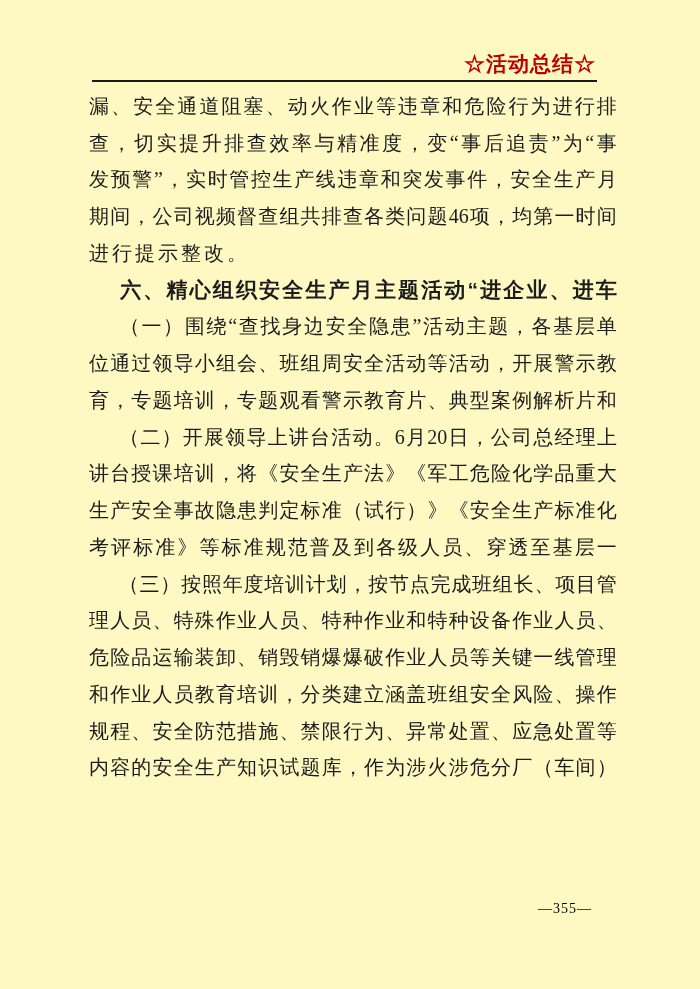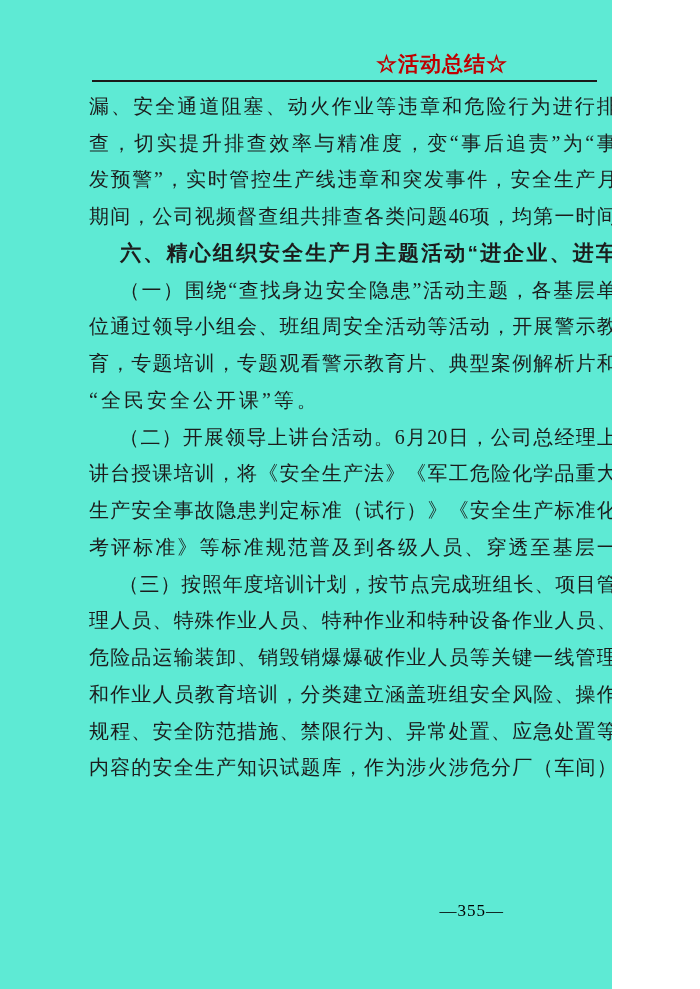--- a/index.html
+++ b/index.html
@@ -2,26 +2,25 @@
 <html><head>
 <meta charset="utf-8">
 <style>
   html, body {
     margin: 0;
     padding: 0;
     background: #ffffff;
   }
   .page {
     position: relative;
-    width: 580px;
+    width: 700px;
     height: 989px;
-    background: #5eead4;
+    background: #fef9c3;
     overflow: hidden;
     font-family: "Liberation Serif", serif;
-    padding-left: 32px;
   }
   .header-title {
     position: absolute;
     top: 50px;
     right: 104px;
     font-family: "Liberation Sans", sans-serif;
     font-weight: 700;
     font-size: 21px;
     letter-spacing: 1px;
     white-space: nowrap;
@@ -57,21 +56,21 @@
     font-weight: 700;
     font-size: 21px;
   }
   .line.last .plain { letter-spacing: 3px; }
   .indent-spacer { flex: 0 0 29px; width: 29px; }
   .page-number {
     position: absolute;
     top: 901px;
     right: 108px;
     font-family: "Liberation Serif", serif;
-    font-size: 17px;
+    font-size: 14px;
     letter-spacing: 1px;
   }
 </style>
 </head>
 <body>
 
 <div class="page">
   <div class="header-title" style="color: rgb(192, 0, 0);">☆活动总结☆</div>
   <div class="header-rule"></div>
   <div class="doc-body" id="body-lines" style="color: rgb(28, 28, 28);">
@@ -175,20 +174,23 @@
         <span>题</span>
         <span>46</span>
         <span>项</span>
         <span>，</span>
         <span>均</span>
         <span>第</span>
         <span>一</span>
         <span>时</span>
         <span>间</span>
       </div>
+      <div class="line body-style last">
+        <span class="plain">进行提示整改。</span>
+      </div>
       <div class="line heading-style just">
         <span class="indent-spacer"></span>
         <span>六</span>
         <span>、</span>
         <span>精</span>
         <span>心</span>
         <span>组</span>
         <span>织</span>
         <span>安</span>
         <span>全</span>
@@ -280,23 +282,20 @@
         <span>片</span>
         <span>、</span>
         <span>典</span>
         <span>型</span>
         <span>案</span>
         <span>例</span>
         <span>解</span>
         <span>析</span>
         <span>片</span>
         <span>和</span>
-      </div>
-      <div class="line body-style last">
-        <span class="plain">“全民安全公开课”等。</span>
       </div>
       <div class="line body-style just">
         <span class="indent-spacer"></span>
         <span>（</span>
         <span>二</span>
         <span>）</span>
         <span>开</span>
         <span>展</span>
         <span>领</span>
         <span>导</span>

